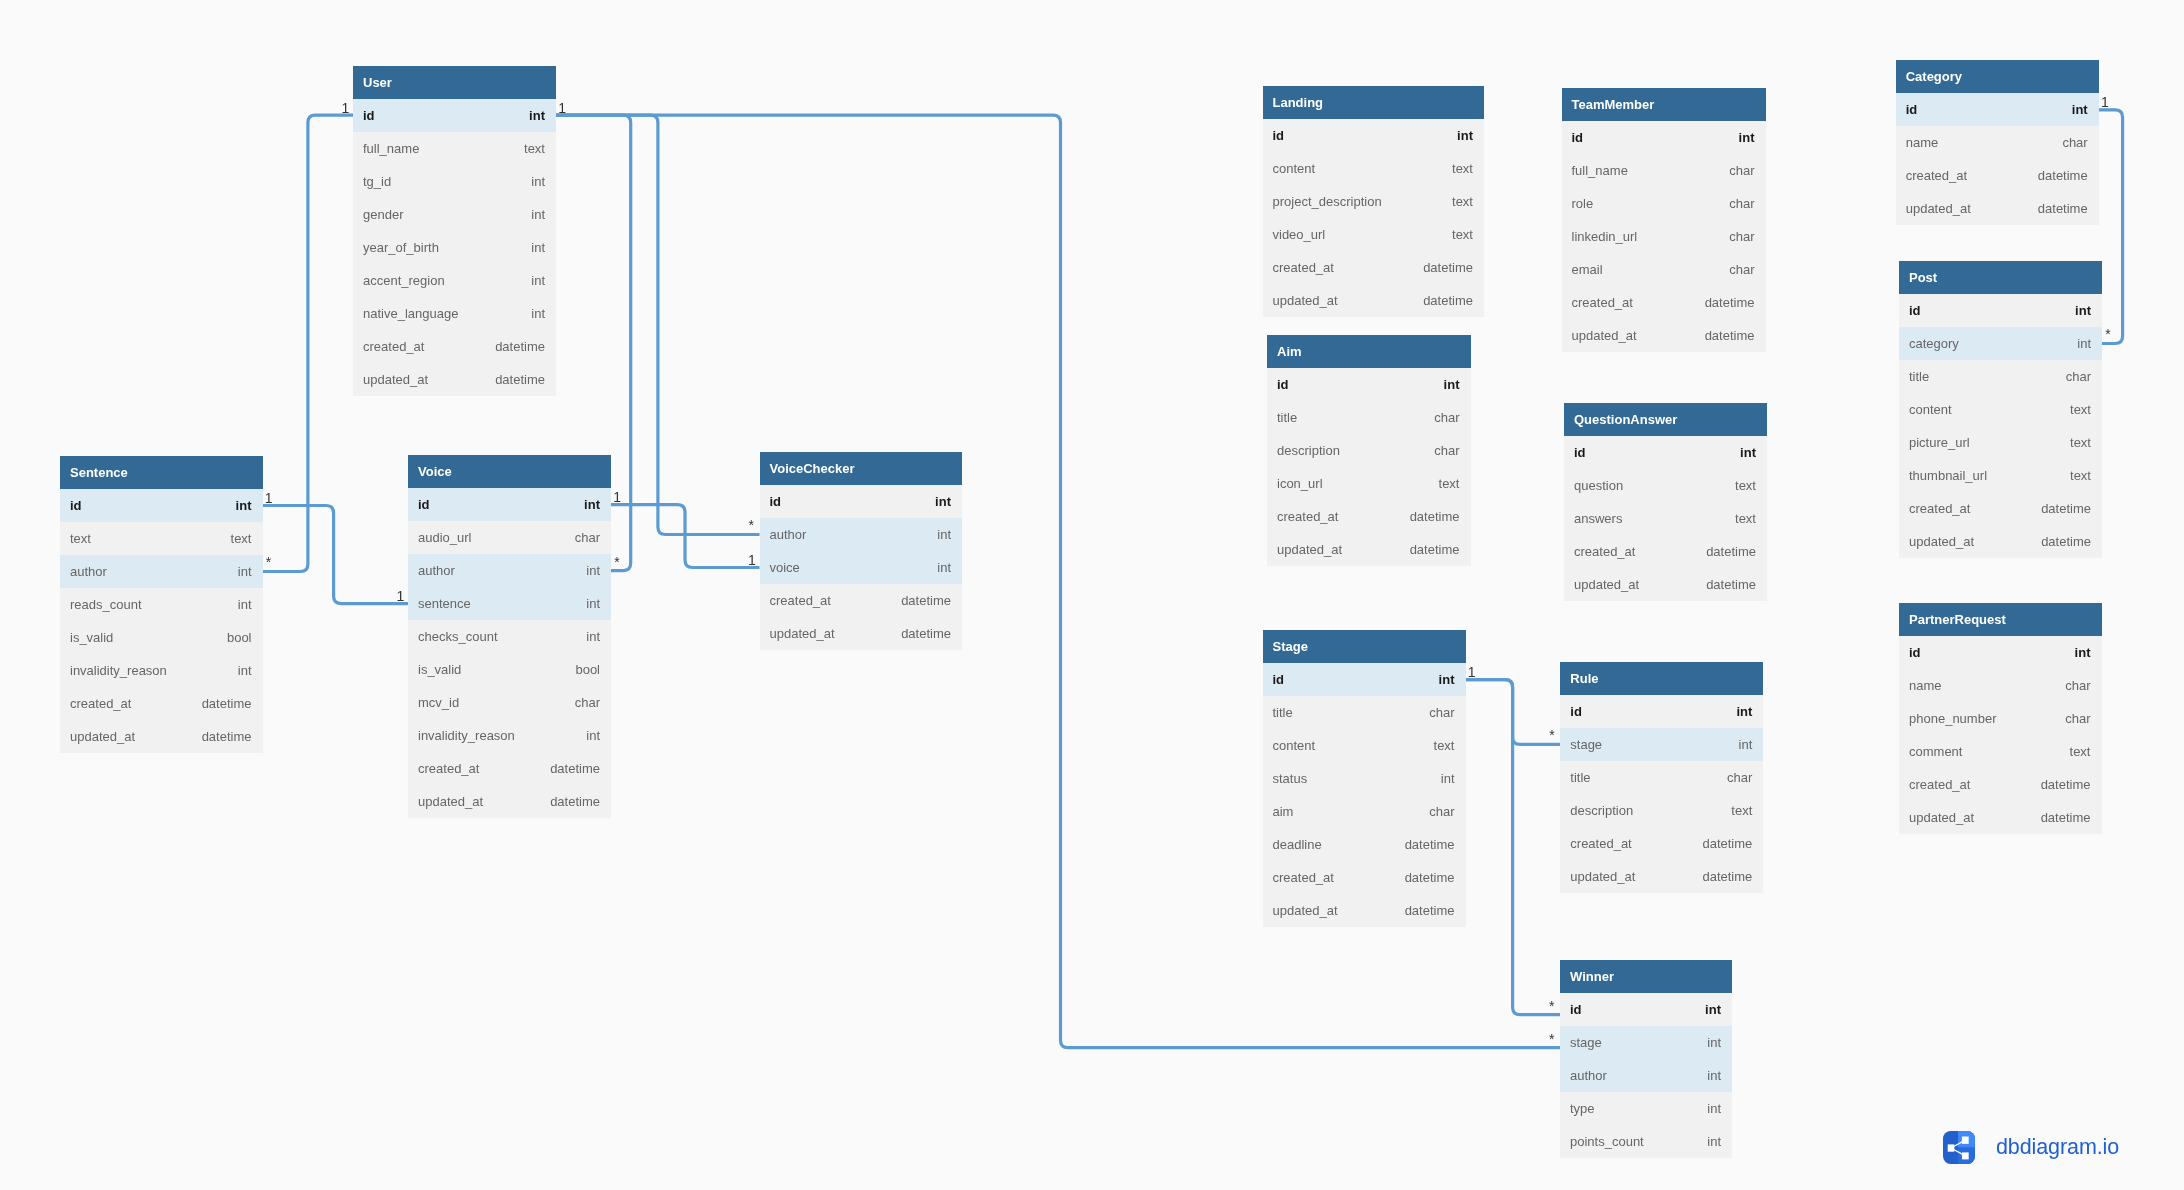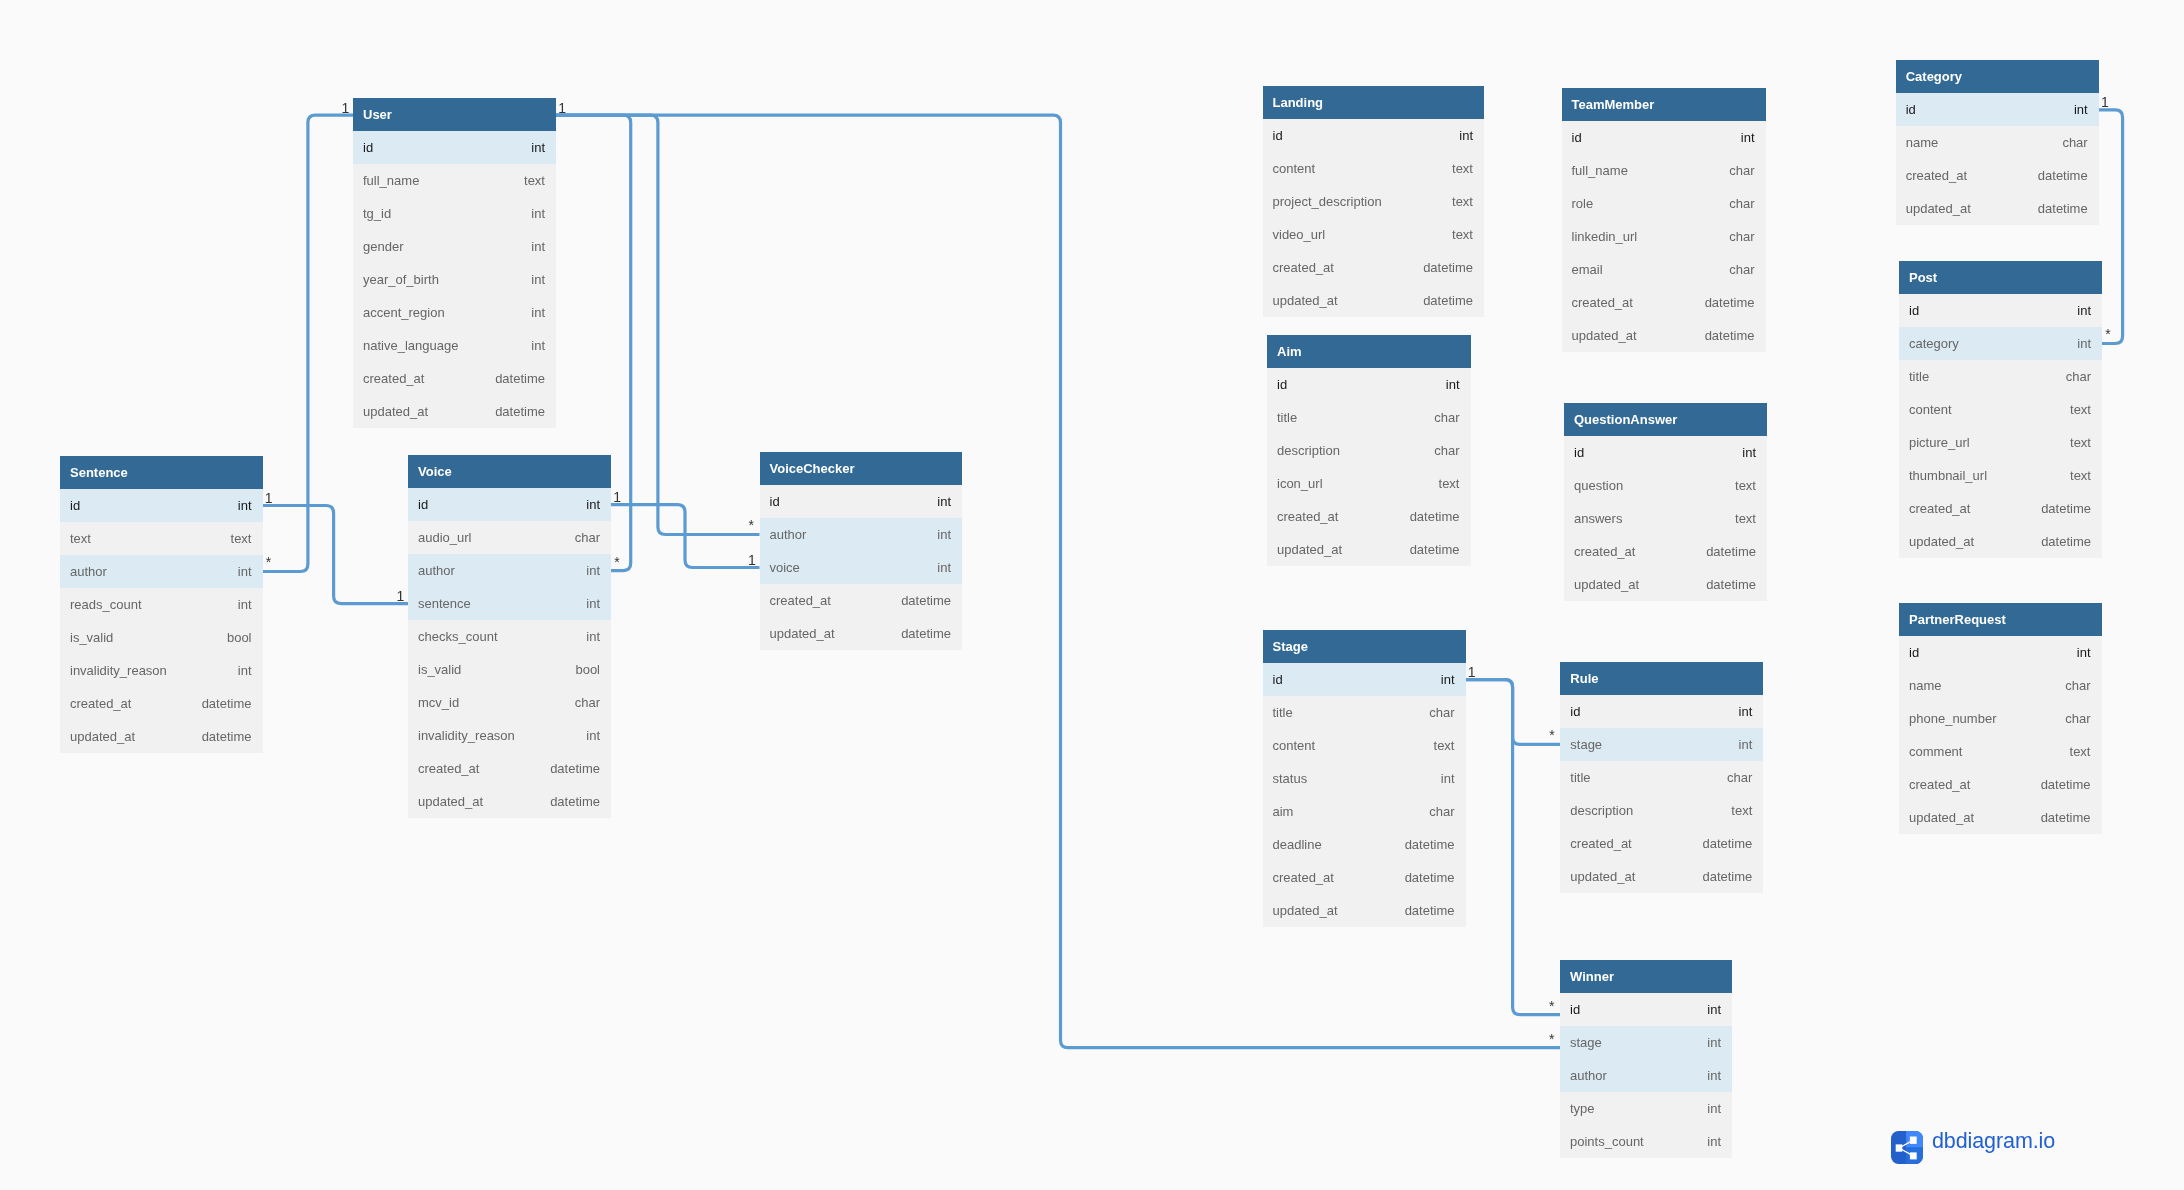--- a/index.html
+++ b/index.html
@@ -23,23 +23,23 @@
   }
   .table-body{ background:#f1f1f1; }
   .field-row{
     position:relative; height:33px; line-height:33px;
     font-size:13px; color:#666666;
     padding:0 11px 0 10px; box-sizing:border-box;
     white-space:nowrap;
     display:flex; align-items:center; justify-content:space-between;
   }
   .field-row.is-highlighted{ background:#dceaf3; }
-  .field-row.is-pk{ color:#1a1a1a; font-weight:normal; }
+  .field-row.is-pk{ color:#1a1a1a; font-weight:bold; }
   .cardinality-label{ font-size:14px; fill:#333333; font-family:"Liberation Sans", sans-serif; }
-  #watermark{ position:absolute; left:1891px; top:1131px; display:flex; align-items:flex-start; }
+  #watermark{ position:absolute; left:1943px; top:1131px; display:flex; align-items:center;gap:12px; }
   #wm-icon{ width:32px; height:33px; display:block; }
   #wm-text{ margin-left:9px; font-size:21.5px; color:#2160d4; letter-spacing:-0.1px; line-height:1; white-space:nowrap; }
 </style>
 </head>
 <body>
 
 <div id="canvas">
 
   <svg id="rel-layer" viewBox="0 0 2184 1190" width="2184" height="1190" xmlns="http://www.w3.org/2000/svg">
       <path d="M 353 115.2 H 315.4 Q 307.9 115.2 307.9 122.7 V 564.0 Q 307.9 571.5 300.4 571.5 H 262.5" fill="none" stroke="#5b9bd1" stroke-width="3.2" stroke-linecap="butt"></path>
@@ -62,21 +62,21 @@
       <text x="613.3" y="502.1" text-anchor="start" class="cardinality-label" fill="#333333">1</text>
       <text x="755.8" y="565" text-anchor="end" class="cardinality-label" fill="#333333">1</text>
       <text x="1467.8" y="677.1" text-anchor="start" class="cardinality-label" fill="#333333">1</text>
       <text x="1554.8" y="740.3" text-anchor="end" class="cardinality-label" fill="#333333">*</text>
       <text x="1554.5" y="1010.6" text-anchor="end" class="cardinality-label" fill="#333333">*</text>
       <text x="2101" y="107.4" text-anchor="start" class="cardinality-label" fill="#333333">1</text>
       <text x="2105.3" y="339.4" text-anchor="start" class="cardinality-label" fill="#333333">*</text>
     </svg>
 
   <div id="tables-layer">
-      <div class="db-table" style="left: 353px; top: 65.7px; width: 203px; margin-top: 32px;">
+      <div class="db-table" style="left: 353px; top: 65.7px; width: 203px;">
         <div class="table-header">User</div>
         <div class="table-body">
           <div class="field-row is-highlighted is-pk">
             <span class="field-name">id</span>
             <span class="field-type">int</span>
           </div>
           <div class="field-row">
             <span class="field-name">full_name</span>
             <span class="field-type">text</span>
           </div>

